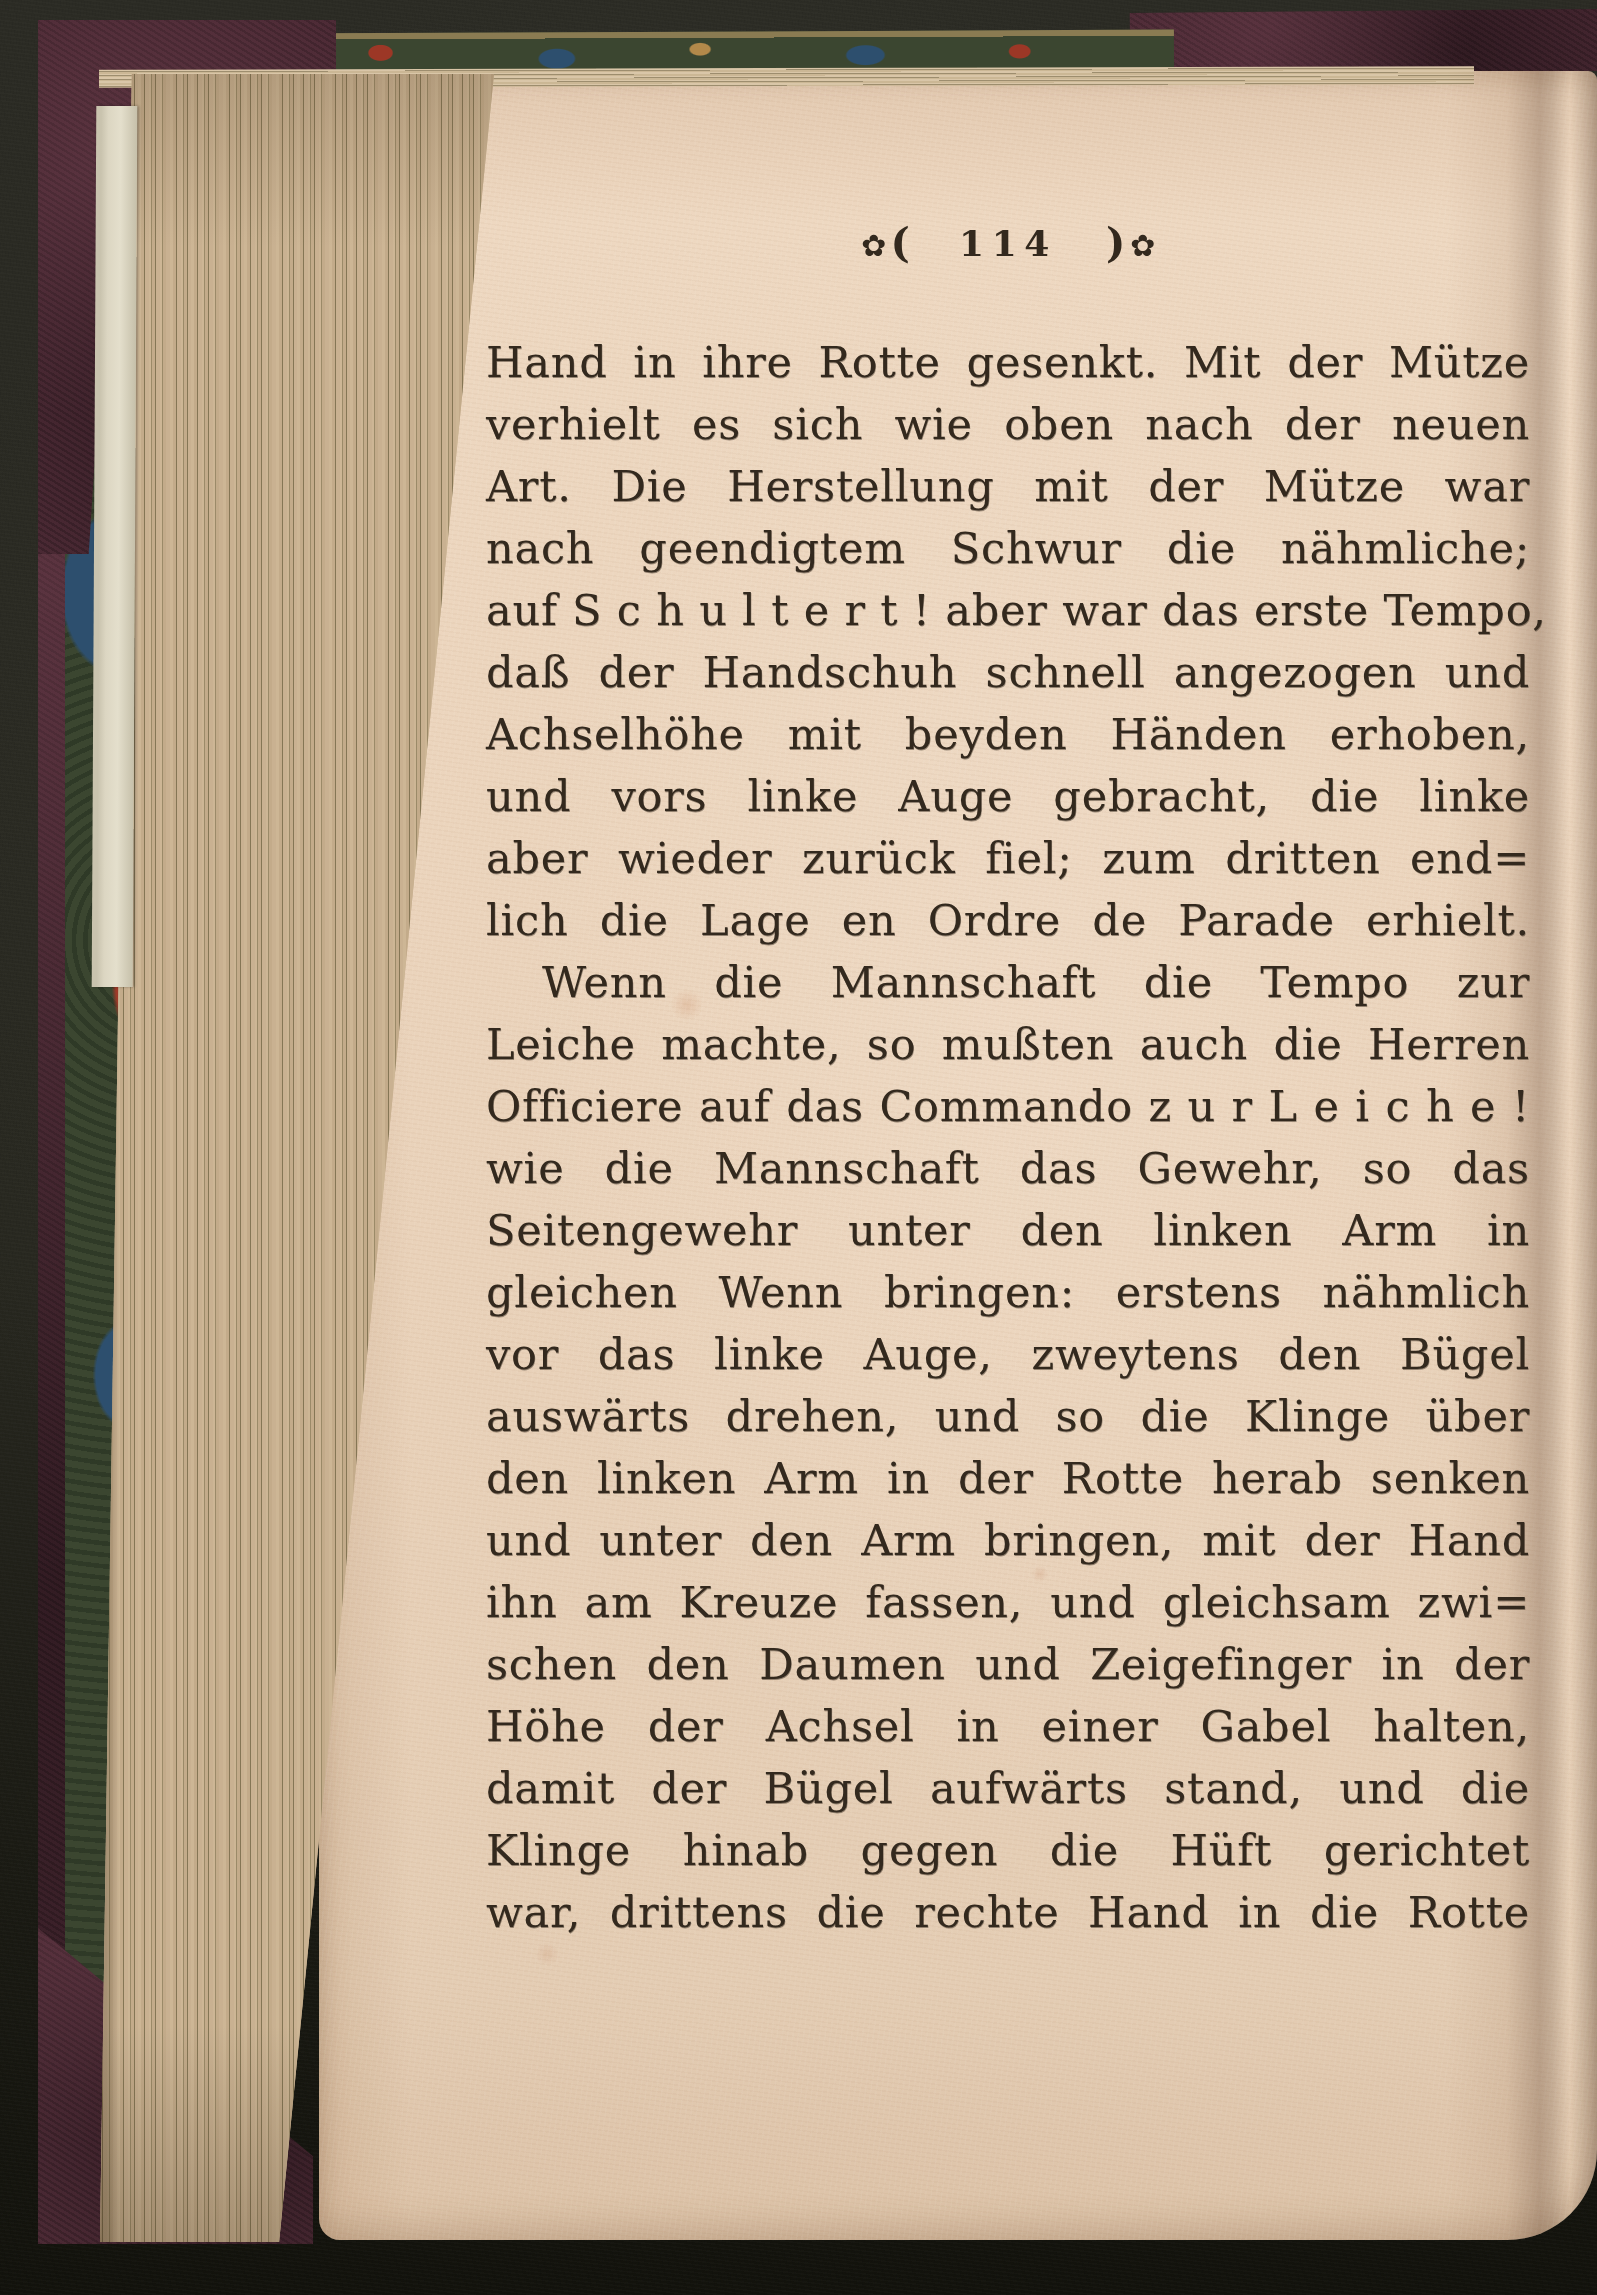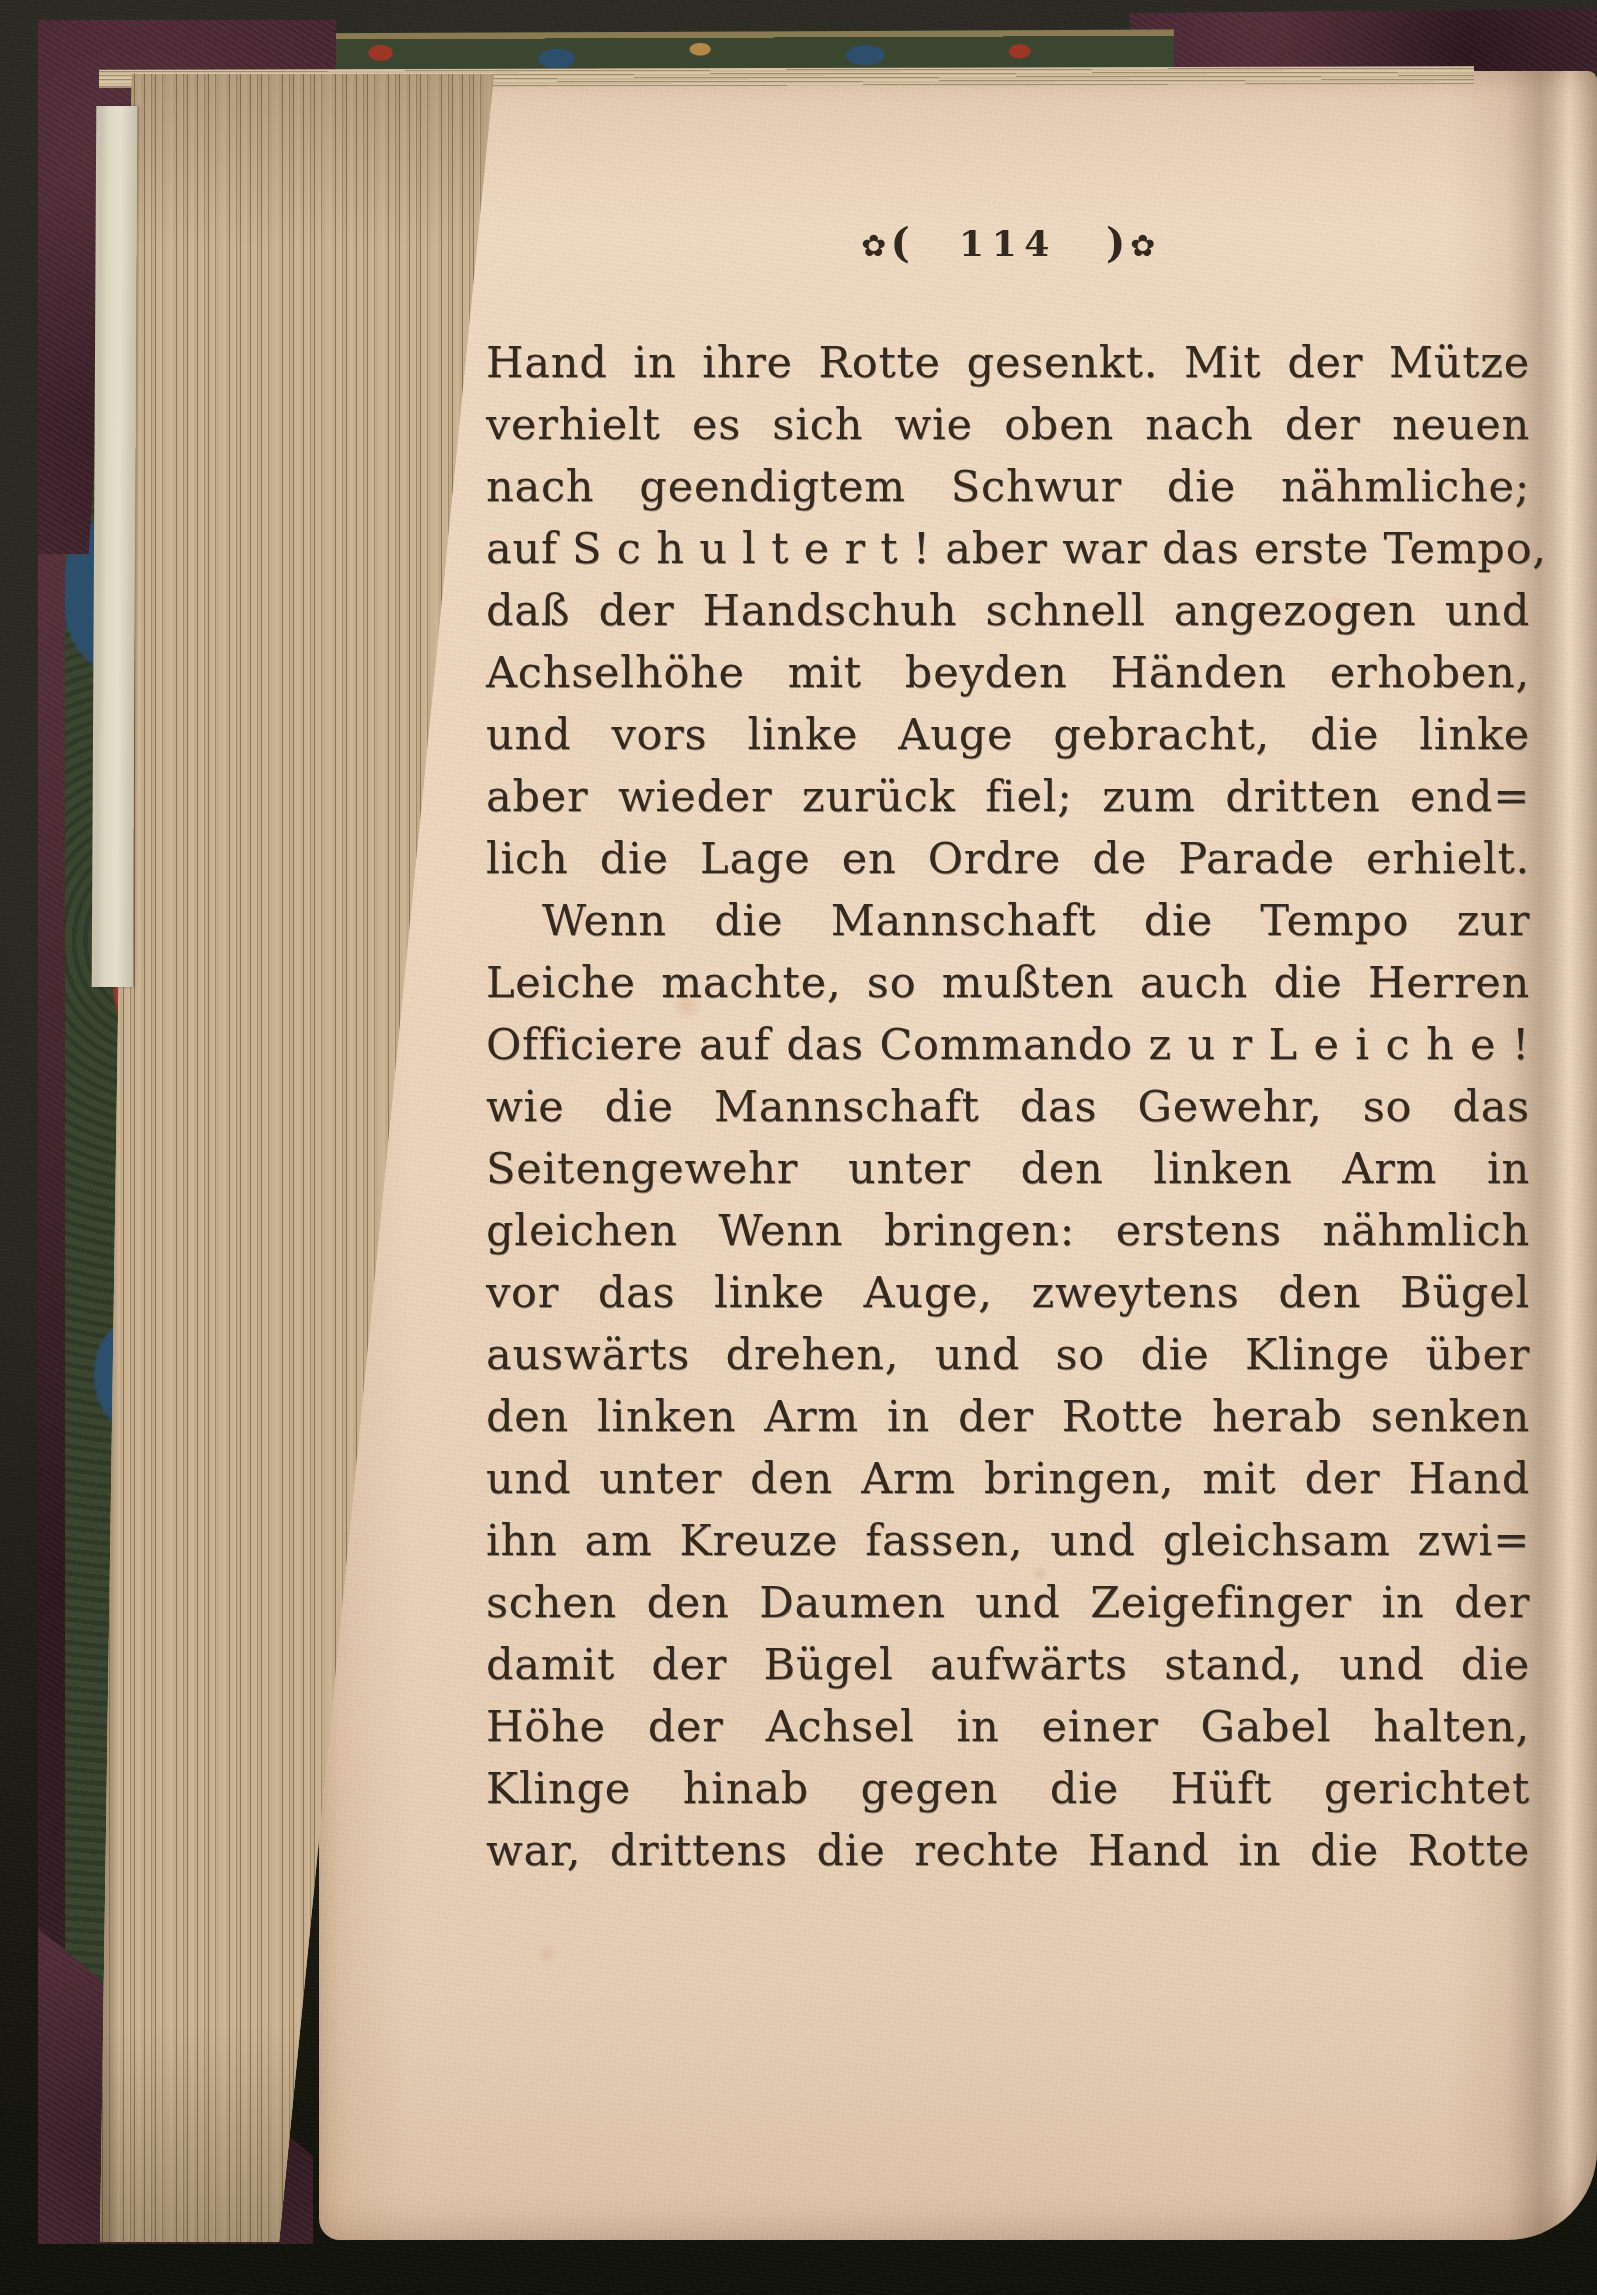--- a/index.html
+++ b/index.html
@@ -151,39 +151,40 @@
     <div class="header">
       <span class="orn">✿</span>
       <span class="paren po">(</span>
       <span class="num">114</span>
       <span class="paren pc">)</span>
       <span class="orn">✿</span>
     </div>
     <div class="body-text">
         <div class="line">Hand in ihre Rotte gesenkt. Mit der Mütze</div>
         <div class="line">verhielt es sich wie oben nach der neuen</div>
+        <div class="line">Art.  Die Herstellung mit der Mütze war</div>
         <div class="line">nach geendigtem Schwur die nähmliche;</div>
         <div class="line">auf S c h u l t e r t ! aber war das erste Tempo,</div>
         <div class="line">daß der Handschuh schnell angezogen und</div>
         <div class="line">Achselhöhe mit beyden Händen erhoben,</div>
         <div class="line">und vors linke Auge gebracht, die linke</div>
         <div class="line">aber wieder zurück fiel; zum dritten end=</div>
         <div class="line">lich die Lage en Ordre de Parade erhielt.</div>
         <div class="line indent">Wenn die Mannschaft die Tempo zur</div>
         <div class="line">Leiche machte, so mußten auch die Herren</div>
         <div class="line">Officiere auf das Commando z u r  L e i c h e !</div>
         <div class="line">wie die Mannschaft das Gewehr,  so das</div>
         <div class="line">Seitengewehr unter den linken Arm in</div>
         <div class="line">gleichen Wenn bringen:  erstens nähmlich</div>
         <div class="line">vor das linke Auge, zweytens den Bügel</div>
         <div class="line">auswärts drehen,  und so die Klinge über</div>
         <div class="line">den linken Arm in der Rotte herab senken</div>
         <div class="line">und unter den Arm bringen, mit der Hand</div>
         <div class="line">ihn am Kreuze fassen, und gleichsam zwi=</div>
         <div class="line">schen den Daumen und Zeigefinger in der</div>
+        <div class="line">Höhe der Achsel in einer Gabel halten,</div>
         <div class="line">damit der Bügel aufwärts stand, und die</div>
-        <div class="line">Höhe der Achsel in einer Gabel halten,</div>
         <div class="line">Klinge hinab gegen die Hüft gerichtet</div>
         <div class="line">war, drittens die rechte Hand in die Rotte</div>
       </div>
   </div>
 </div>
 
 
 </body></html>

